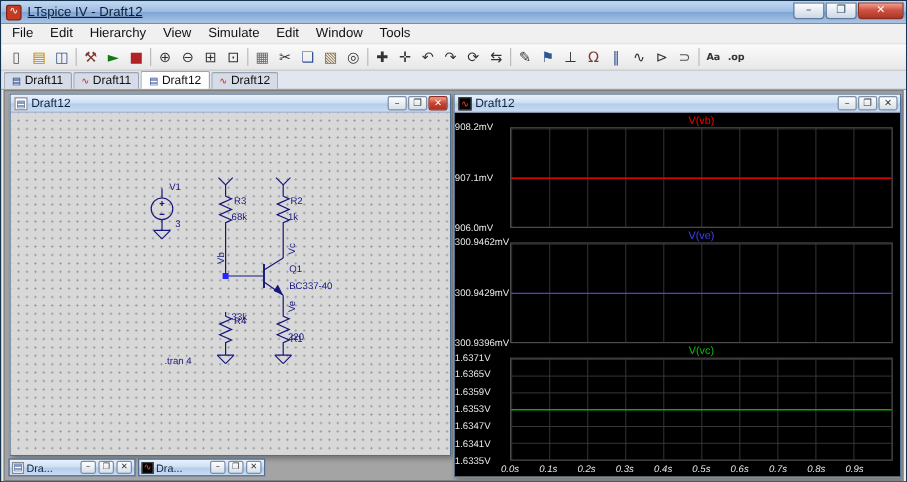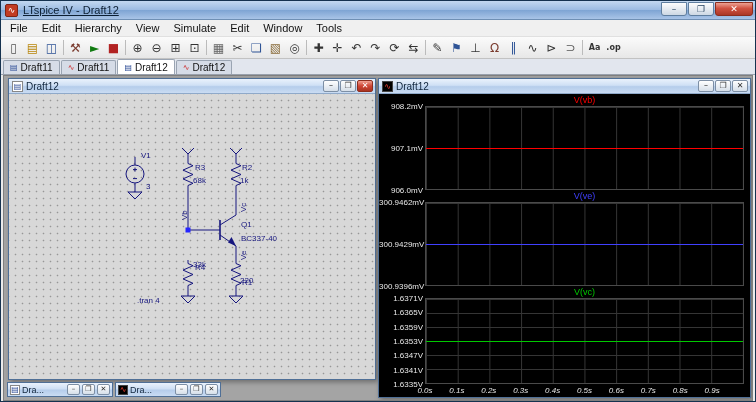--- a/index.html
+++ b/index.html
@@ -58,21 +58,21 @@
   .schem-body{position:absolute;left:0;right:0;top:15px;bottom:0;background:#d8d8d8;overflow:hidden;
     background-image:radial-gradient(circle,#979797 0.7px,transparent 1.1px);background-size:7px 7px;background-position:3px 3px;}
   .slabel{position:absolute;font-size:8px;line-height:9px;color:#16167e;white-space:nowrap;}
   .rot{transform-origin:0 0;transform:rotate(-90deg);}
   
   .wave-window{left:374px;top:2px;width:373px;height:320px;}
   .wave-body{position:absolute;left:0;right:0;top:15px;bottom:0;background:#000;overflow:hidden;}
   .pane{position:absolute;left:0;right:0;}
   .pane-header{position:absolute;top:0;left:46px;right:6px;height:12px;text-align:center;
     font-size:9px;line-height:12px;}
-  .ylab{position:absolute;left:0;width:44px;text-align:right;font-size:8px;line-height:9px;color:#e8e8e8;
+  .ylab{position:absolute;left:0;width:44px;text-align:left;font-size:8px;line-height:9px;color:#e8e8e8;
     transform:translateY(-50%);}
   .plot{position:absolute;left:46px;right:6px;top:12px;bottom:0;border:1px solid #4a4a4a;
     background-image:linear-gradient(to right,#353535 1px,transparent 1px),
                      linear-gradient(to bottom,#353535 1px,transparent 1px);}
   .rows2{background-size:10% 100%,100% 50%;}
   .rows6{background-size:10% 100%,100% 16.6667%;}
   .trace{position:absolute;left:0;right:0;top:50%;height:1px;}
   .xaxis{position:absolute;left:0;right:0;top:290px;height:13px;font-style:italic;}
   .xlab{position:absolute;top:2px;font-size:8px;color:#e8e8e8;transform:translateX(-50%);}
   

